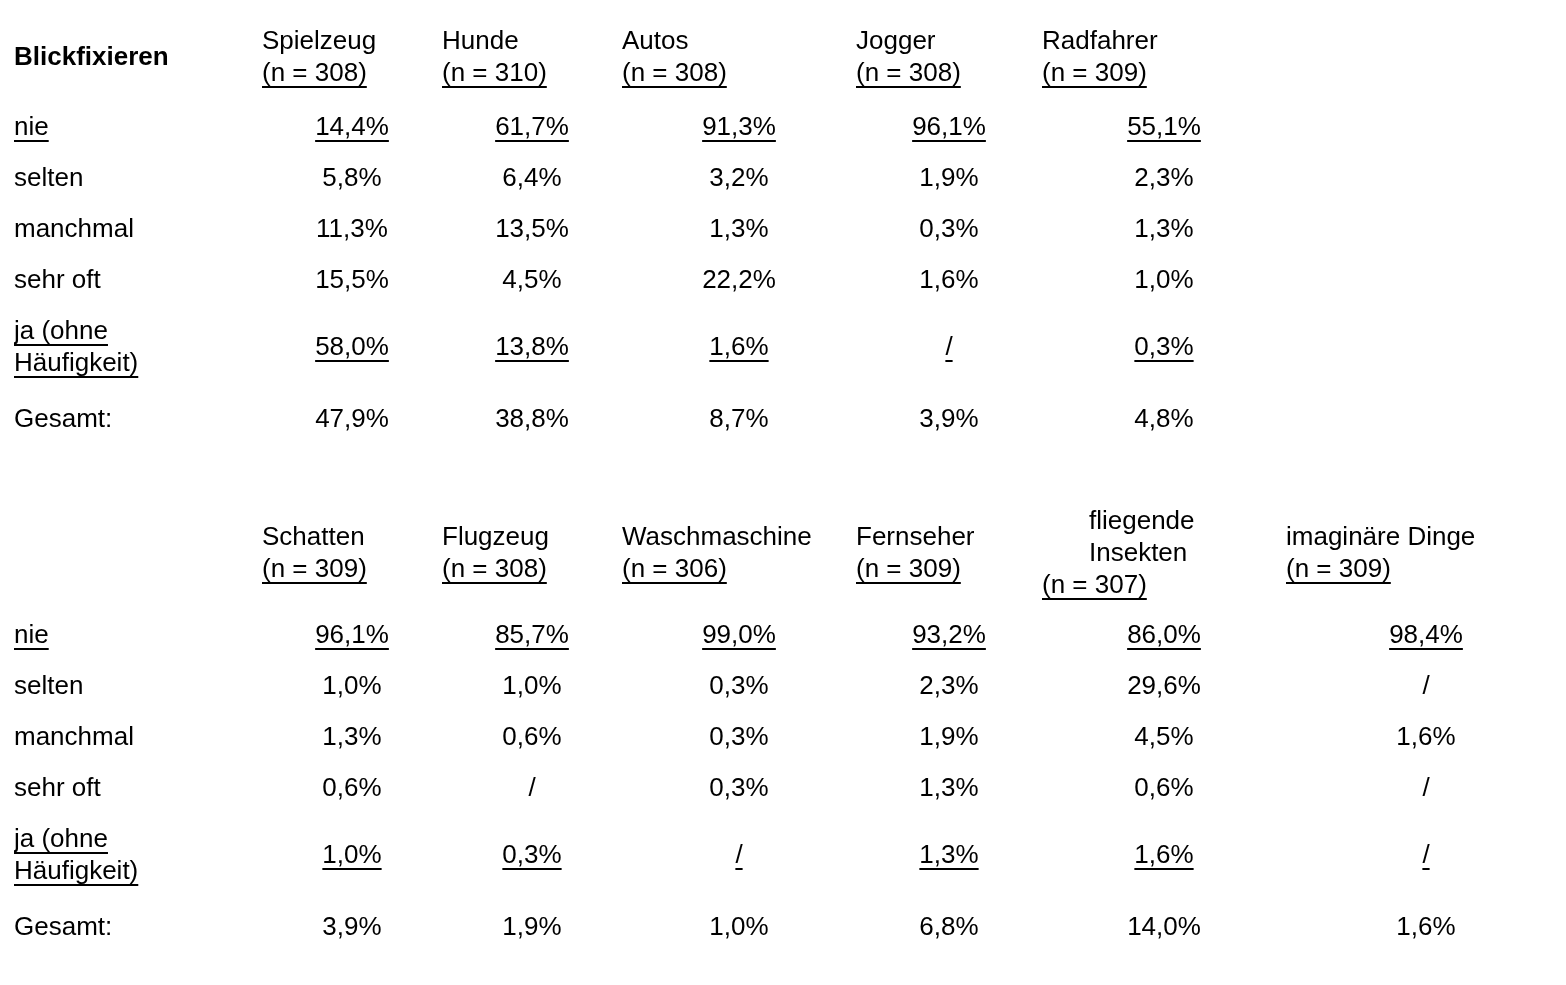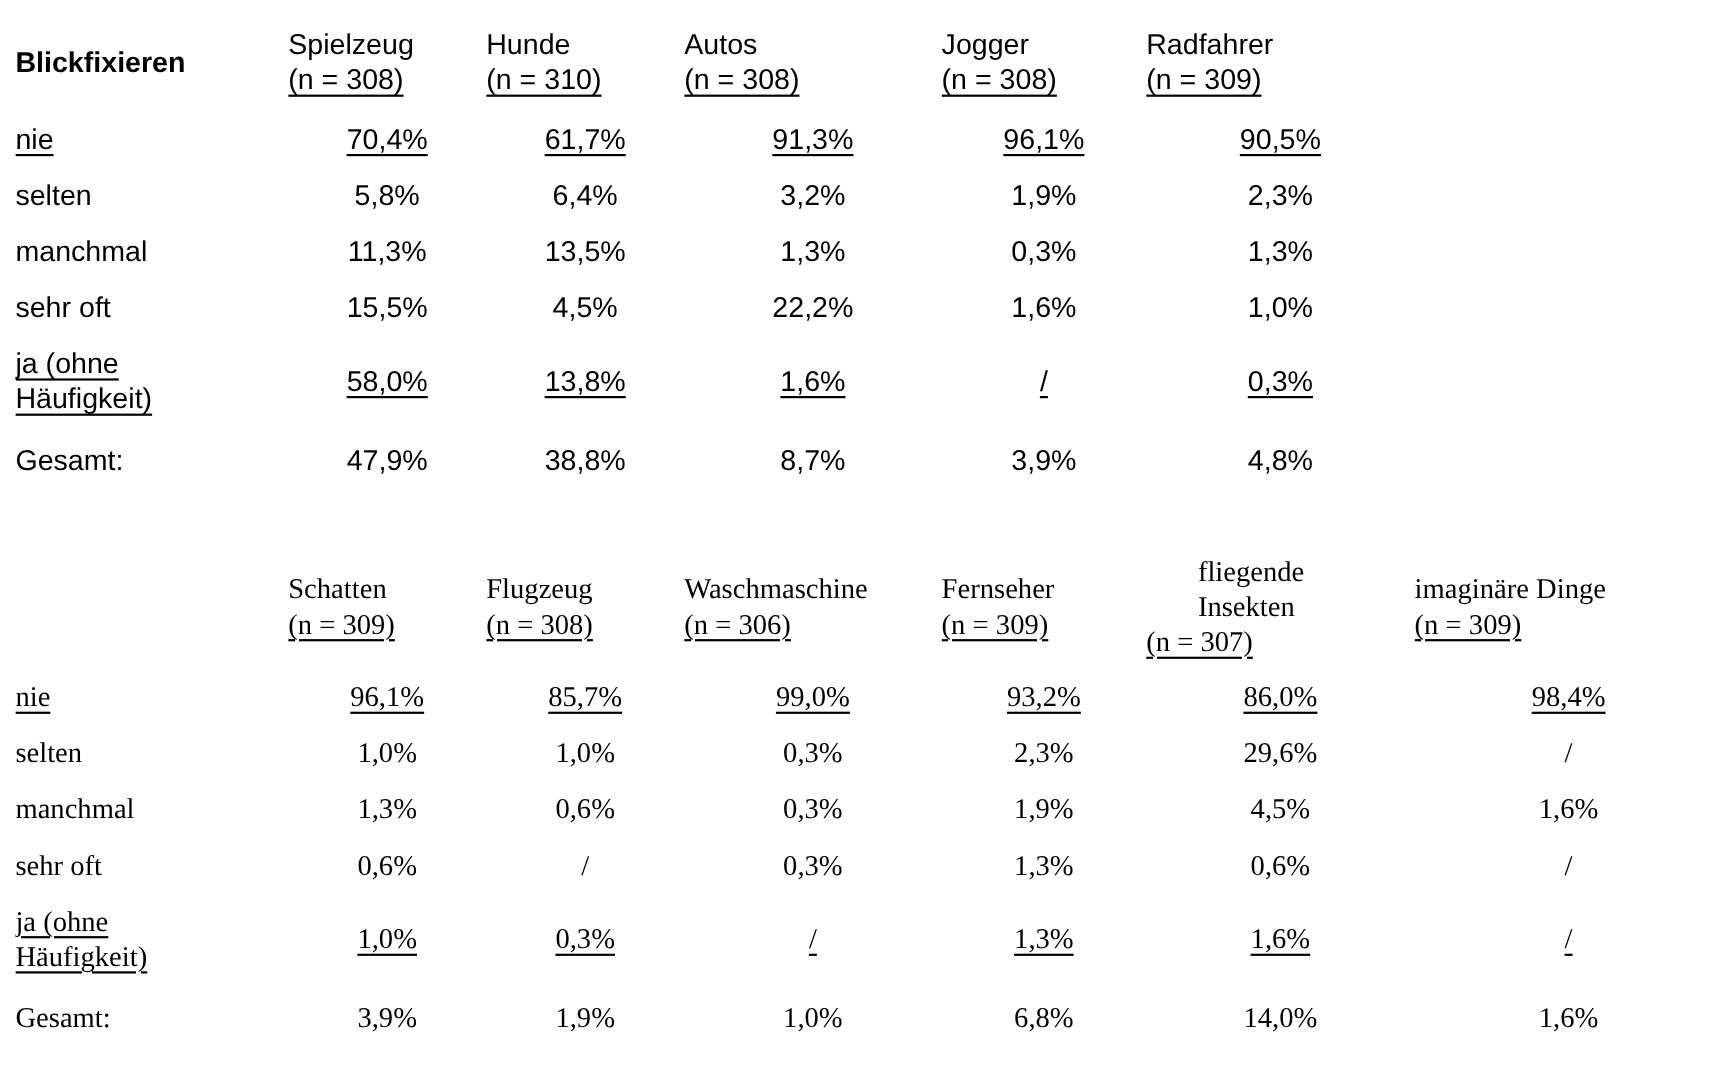--- a/index.html
+++ b/index.html
@@ -45,21 +45,21 @@
   .u {
     text-decoration: underline;
     text-underline-offset: 5px;
     text-decoration-thickness: 2px;
   }
   tr.r-h1   { height: 88px; }
   tr.r-h2   { height: 112px; }
   tr.r      { height: 51px; }
   tr.r-tall { height: 84px; }
   tr.r-last { height: 60px; }
-  table.t2 { margin-top: 48px; font-family: Liberation Serif, serif; }
+  table.t2 { margin-top: 48px; }
 </style>
 </head>
 <body>
 
 <div class="page">
 
   <table class="t t1">
     <colgroup>
       <col style="width:248px">
         <col style="width:180px">
@@ -89,25 +89,25 @@
         <div class="u">(n = 308)</div>
       </td>
       <td class="hdr">
         <div class="hname">Radfahrer</div>
         <div class="u">(n = 309)</div>
       </td>
       <td></td>
     </tr>
     <tr class="r">
       <td class="lbl"><span class="lblspan u">nie</span></td>
-      <td class="val u">70,4%</td>
+      <td class="val u">14,4%</td>
       <td class="val u">61,7%</td>
       <td class="val u">91,3%</td>
       <td class="val u">96,1%</td>
-      <td class="val u">90,5%</td>
+      <td class="val u">55,1%</td>
       <td></td>
     </tr>
     <tr class="r">
       <td class="lbl"><span class="lblspan">selten</span></td>
       <td class="val">5,8%</td>
       <td class="val">6,4%</td>
       <td class="val">3,2%</td>
       <td class="val">1,9%</td>
       <td class="val">2,3%</td>
       <td></td>

